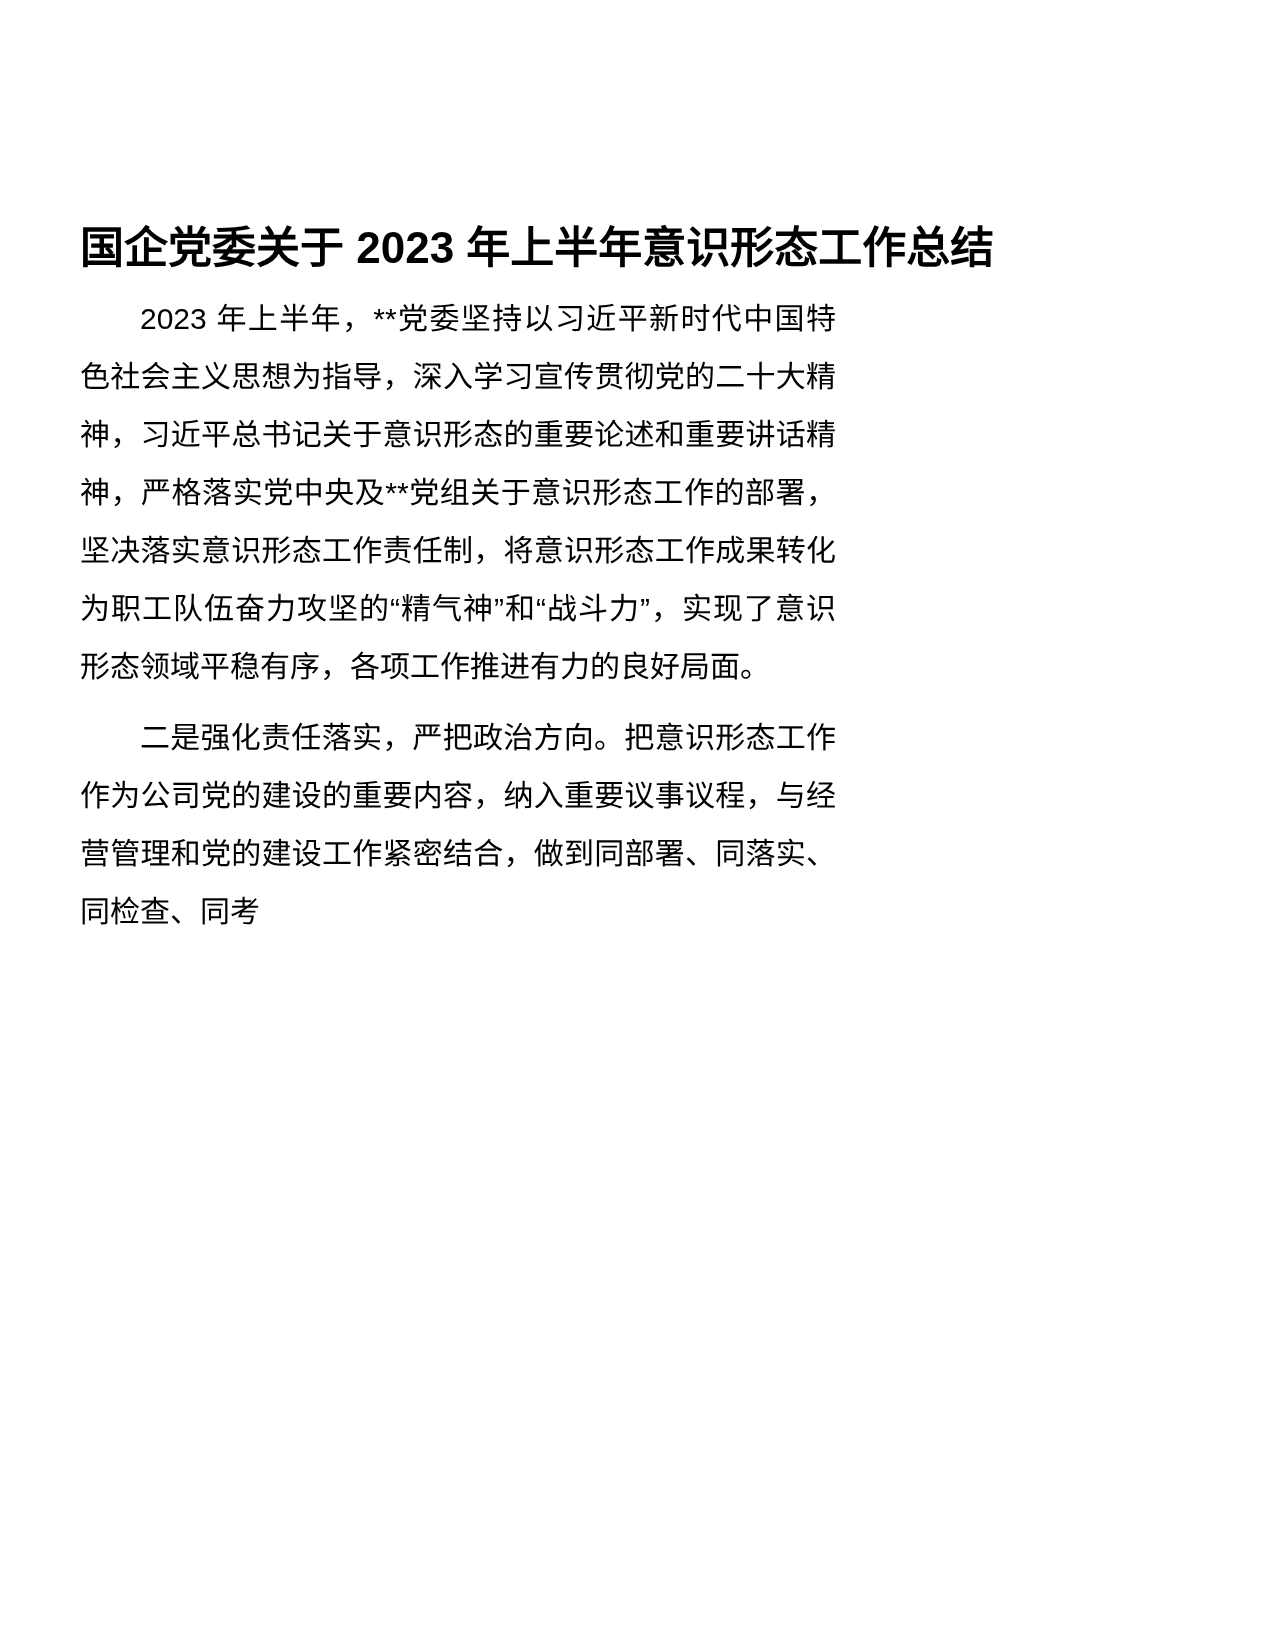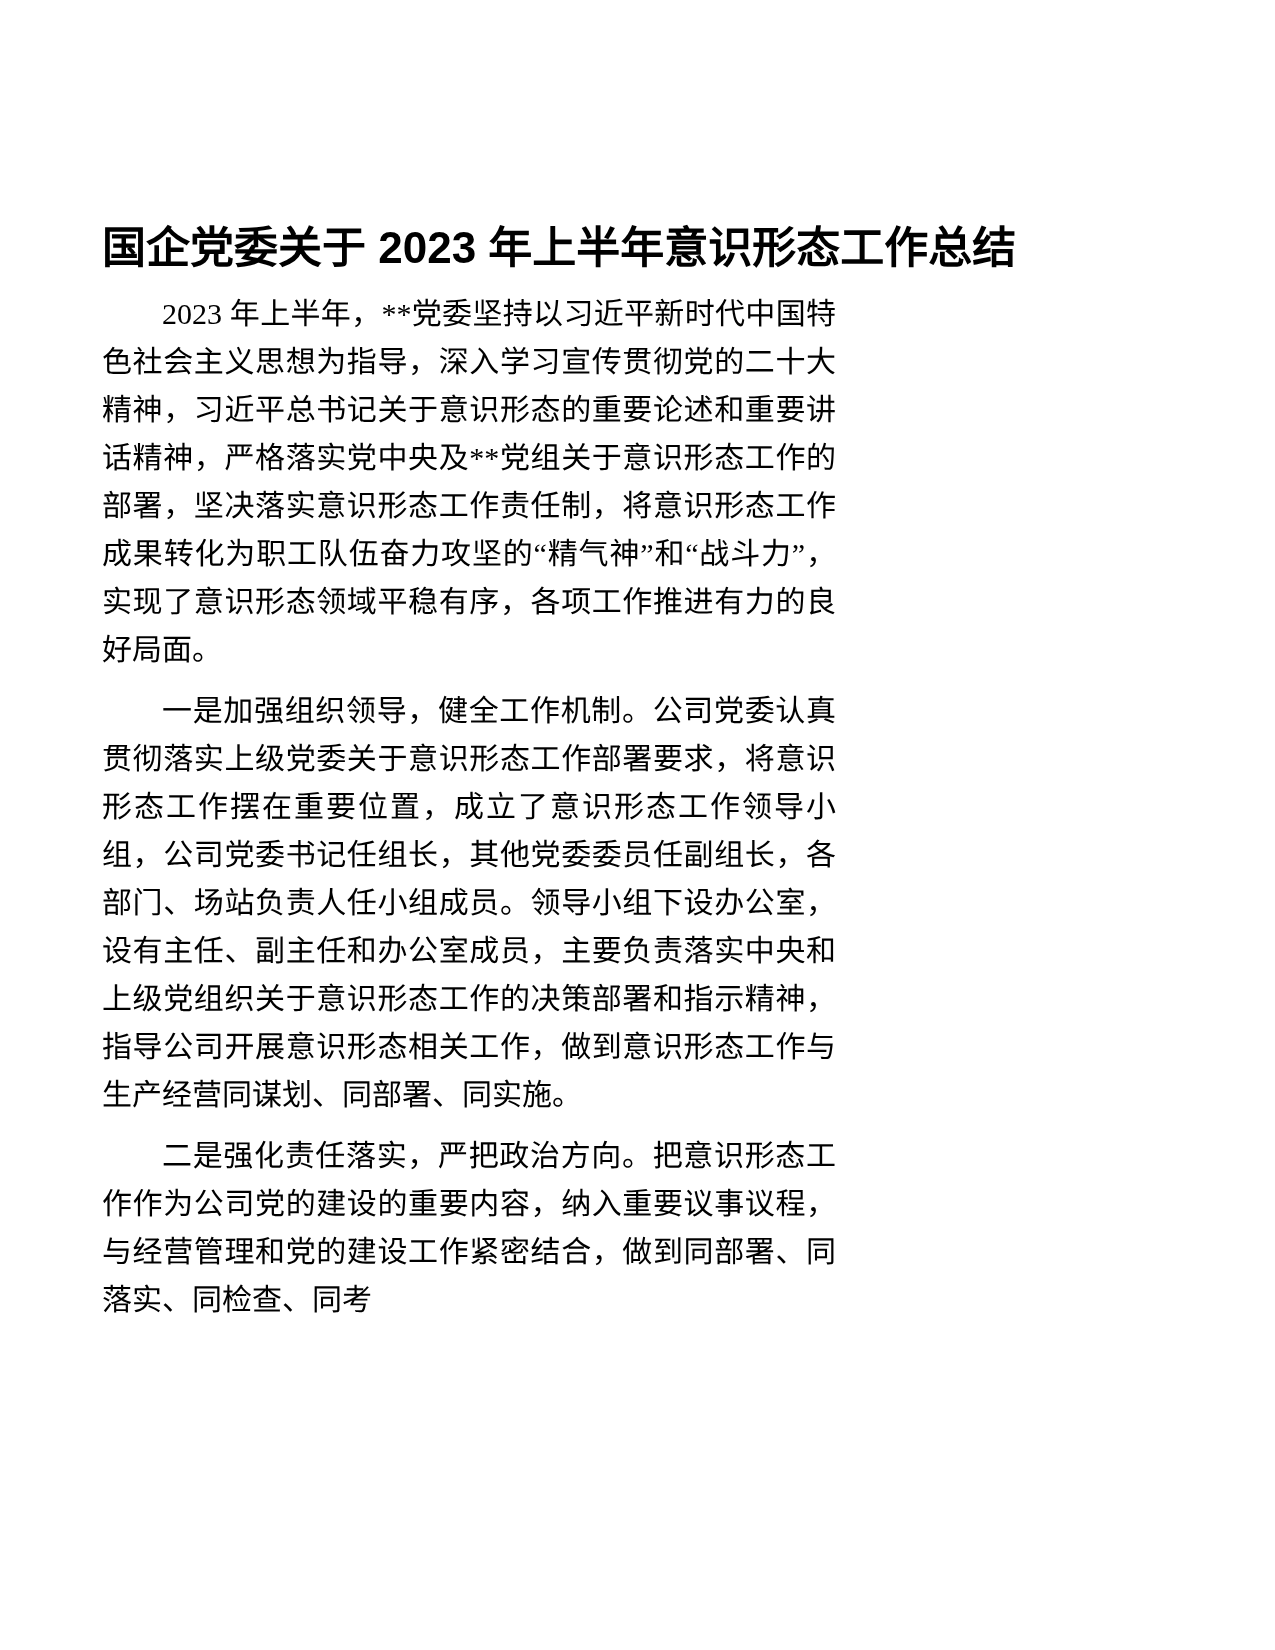--- a/index.html
+++ b/index.html
@@ -12,55 +12,53 @@
     height: 1650px;
     font-family: "Liberation Sans", sans-serif;
     color: #000000;
     overflow: hidden;
   }
   .page {
     box-sizing: border-box;
     width: 1021px;
     height: 1650px;
     background: #ffffff;
-    padding: 216px 185px 0 102px;
+    padding: 216px 185px 0 80px;
   }
   .doc-title {
     font-size: 44px;
     line-height: 64px;
     font-weight: 700;
     text-align: center;
     margin: 0 0 10px 0;
     letter-spacing: 0px;
   }
   .doc-title .title-line {
     display: block;
     white-space: nowrap;
   }
   .para {
     font-size: 30px;
-    line-height: 48px;
+    line-height: 58px;
     text-align: justify;
     text-indent: 2em;
     margin: 0 0 13px 0;
     letter-spacing: 0px;
     word-break: break-all;
-    font-family: Liberation Serif, serif;
   }
   .para.section-heading {
     margin: 0 0 18px 0;
   }
 </style>
 </head>
 <body>
 
 <div class="page">
   <h1 class="doc-title">
     <span class="title-line">国企党委关于 2023 年上半年意识形态工作总结</span>
   </h1>
 
   <p class="para body">2023 年上半年，**党委坚持以习近平新时代中国特色社会主义思想为指导，深入学习宣传贯彻党的二十大精神，习近平总书记关于意识形态的重要论述和重要讲话精神，严格落实党中央及**党组关于意识形态工作的部署，坚决落实意识形态工作责任制，将意识形态工作成果转化为职工队伍奋力攻坚的“精气神”和“战斗力”，实现了意识形态领域平稳有序，各项工作推进有力的良好局面。</p>
 
 
-  <p class="para body">一是加强组织领导，健全工作机制。公司党委认真贯彻落实上级党委关于意识形态工作部署要求，将意识形态工作摆在重要位置，成立了意识形态工作领导小组，公司党委书记任组长，其他党委委员任副组长，各部门、场站负责人任小组成员。领导小组下设办公室，设有主任、副主任和办公室成员，主要负责落实中央和上级党组织关于意识形态工作的决策部署和指示精神，指导公司开展意识形态相关工作，做到意识形态工作与生产经营同谋划、同部署、同实施。</p>
 
   <p class="para body">二是强化责任落实，严把政治方向。把意识形态工作作为公司党的建设的重要内容，纳入重要议事议程，与经营管理和党的建设工作紧密结合，做到同部署、同落实、同检查、同考</p>
 </div>
 
 </body></html>

